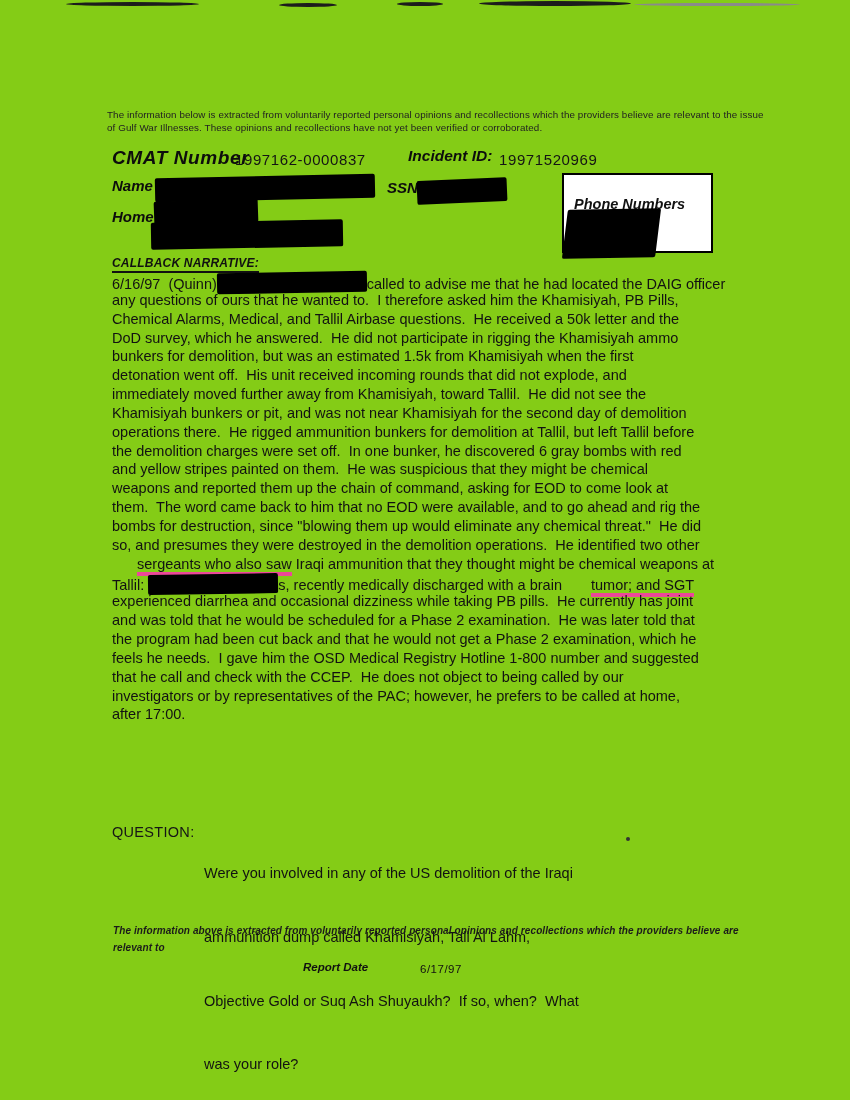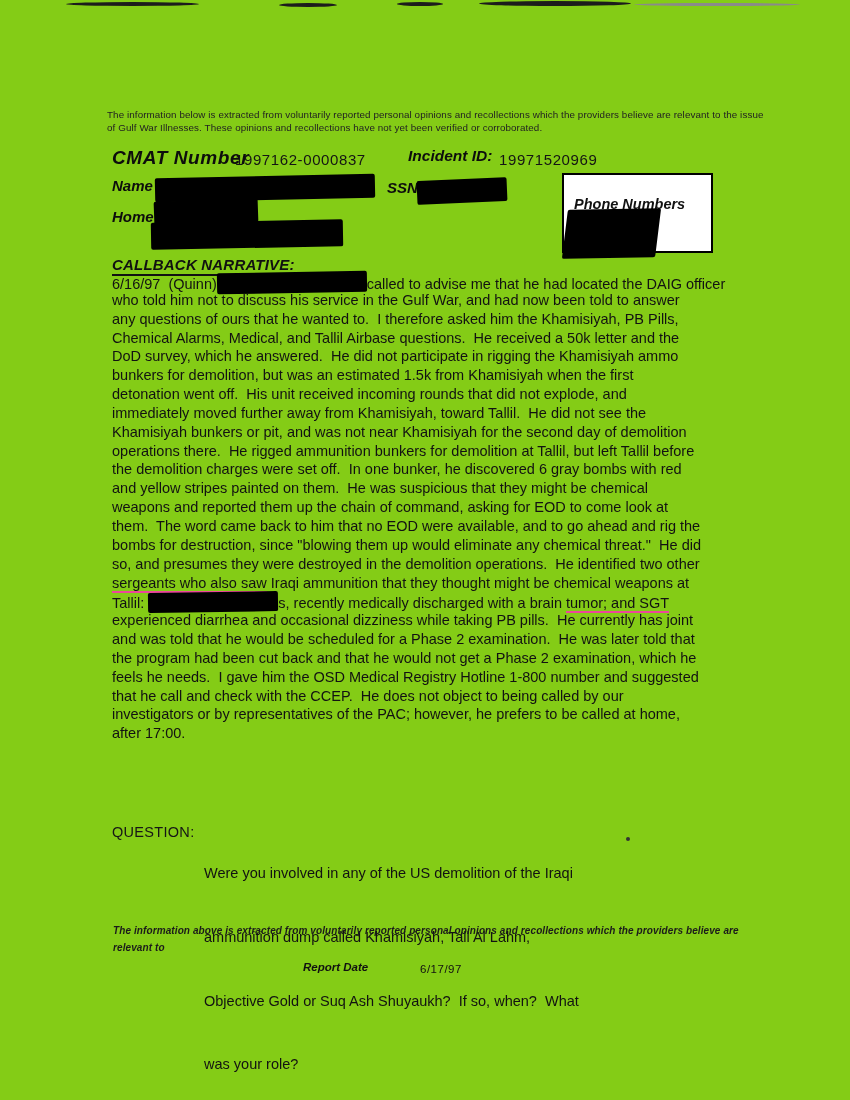--- a/index.html
+++ b/index.html
@@ -12,25 +12,25 @@
   .lbl { font-weight:bold; font-style:italic; color:#0d0d0d; }
   .streak { position:absolute; background:#1c1c1c; border-radius:50%; }
   .bar { position:absolute; background:#000; border-radius:2px; }
   .hdr-disc { font-size:9.8px; line-height:12.6px; color:#222; letter-spacing:0.1px; }
   .cmat-label { font-size:19px; letter-spacing:0.6px; }
   .cmat-value, .incident-value { font-size:15px; letter-spacing:0.6px; color:#141414; }
   .incident-label { font-size:15.5px; }
   .field-label { font-size:15px; }
   .phone-box { position:absolute; border:2px solid #000; background:#fff; }
   .phone-title { font-weight:bold; font-style:italic; font-size:14.5px; }
-  .narr-heading { font-weight:bold; font-style:italic; font-size:15px;
+  .narr-heading { font-weight:bold; font-style:italic; font-size:12px;
     border-bottom:2.5px solid #111; padding-bottom:1px; letter-spacing:0.2px; }
   .narrative { font-size:14.5px; line-height:18.85px; color:#121212; width:650px; }
   .nline { white-space:pre; height:18.85px; }
-  .u { border-bottom:2px solid #ec4899; }
+  .u { border-bottom:4px solid #ec4899;margin-left:25px; }
   .redact { display:inline-block; background:#000; border-radius:2px; vertical-align:-4px; }
   .question-label { font-size:14.5px; letter-spacing:0.3px; color:#161616; }
   .question-text { font-size:14.5px; line-height:21.2px; color:#121212; white-space:pre; }
   .ftr-disc { font-size:10px; line-height:16.8px; font-weight:bold; font-style:italic;
     color:#1b1b1b; letter-spacing:0.1px; }
   .report-date-label { font-weight:bold; font-style:italic; font-size:11.5px; }
   .report-date-value { font-size:11.5px; letter-spacing:0.5px; }
   .dot { position:absolute; background:#333; border-radius:50%; }
 </style>
 </head>
@@ -63,21 +63,20 @@
   <div class="bar" style="left:151px; top:221px; width:192px; height:27px; transform:rotate(-1deg);"></div>
 
   <div class="phone-box" style="left:562px; top:173px; width:151px; height:80px;">
     <div class="phone-title" style="position:absolute; left:10px; top:9px;margin-top:12px;">Phone Numbers</div>
   </div>
   <div class="bar" style="left:565px; top:209px; width:93px; height:49px; transform:skewX(-8deg) rotate(-1deg);"></div>
 
   <span class="abs narr-heading" style="left:112px; top:256px;">CALLBACK NARRATIVE:</span>
   <div class="abs narrative" id="narrative" style="left:112px; top:272px;">
       <div class="nline"><span>6/16/97  (Quinn)</span><span class="redact" style="width: 150px; height: 21px; transform: rotate(-1deg);"></span><span>called to advise me that he had located the DAIG officer</span></div>
-      <div class="nline"><span>who told him not to discuss his service in the Gulf War, and had now been told to answer</span></div>
       <div class="nline"><span>any questions of ours that he wanted to.  I therefore asked him the Khamisiyah, PB Pills,</span></div>
       <div class="nline"><span>Chemical Alarms, Medical, and Tallil Airbase questions.  He received a 50k letter and the</span></div>
       <div class="nline"><span>DoD survey, which he answered.  He did not participate in rigging the Khamisiyah ammo</span></div>
       <div class="nline"><span>bunkers for demolition, but was an estimated 1.5k from Khamisiyah when the first</span></div>
       <div class="nline"><span>detonation went off.  His unit received incoming rounds that did not explode, and</span></div>
       <div class="nline"><span>immediately moved further away from Khamisiyah, toward Tallil.  He did not see the</span></div>
       <div class="nline"><span>Khamisiyah bunkers or pit, and was not near Khamisiyah for the second day of demolition</span></div>
       <div class="nline"><span>operations there.  He rigged ammunition bunkers for demolition at Tallil, but left Tallil before</span></div>
       <div class="nline"><span>the demolition charges were set off.  In one bunker, he discovered 6 gray bombs with red</span></div>
       <div class="nline"><span>and yellow stripes painted on them.  He was suspicious that they might be chemical</span></div>

